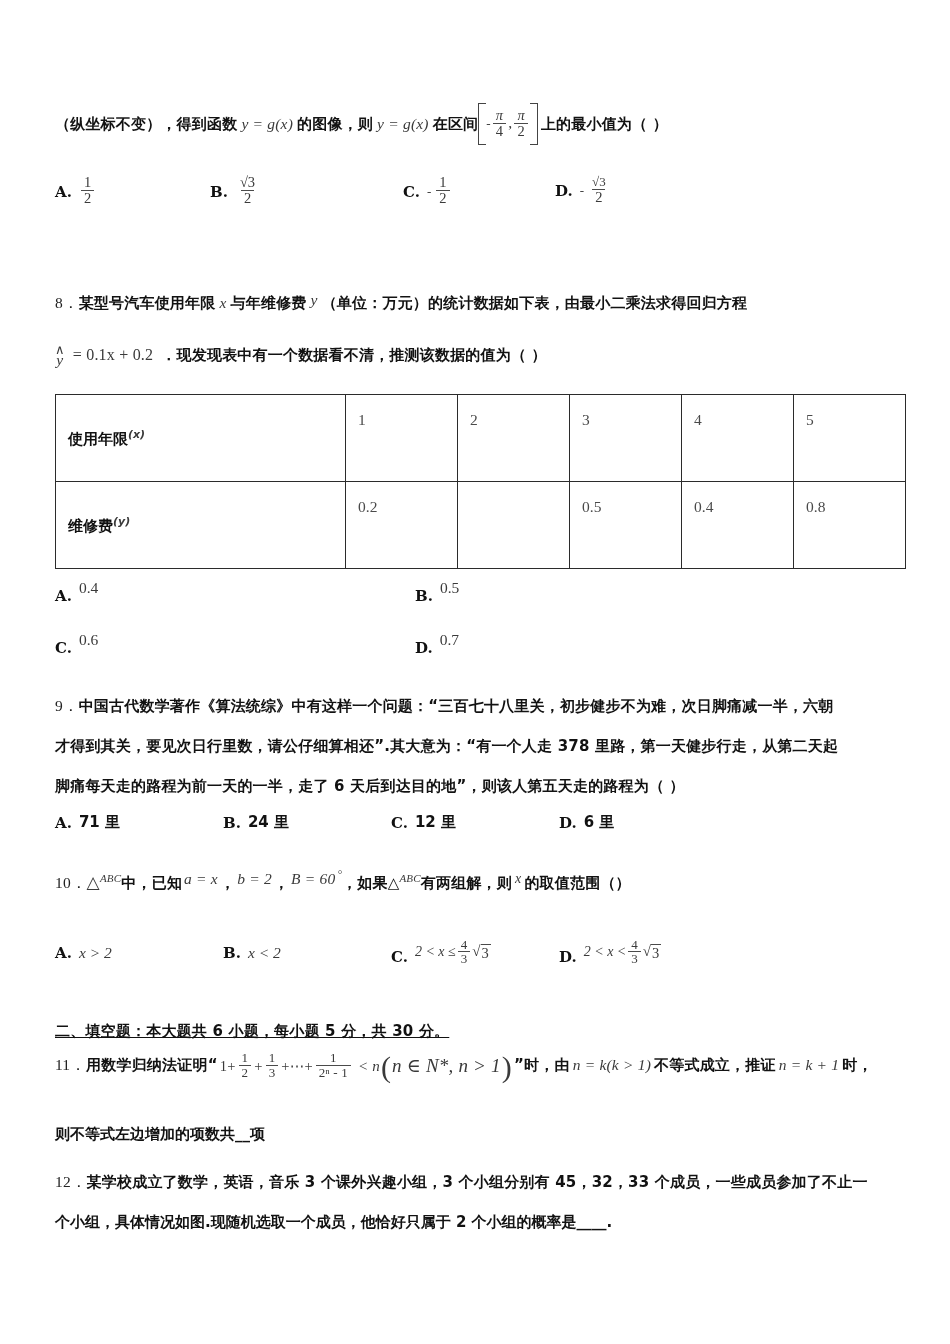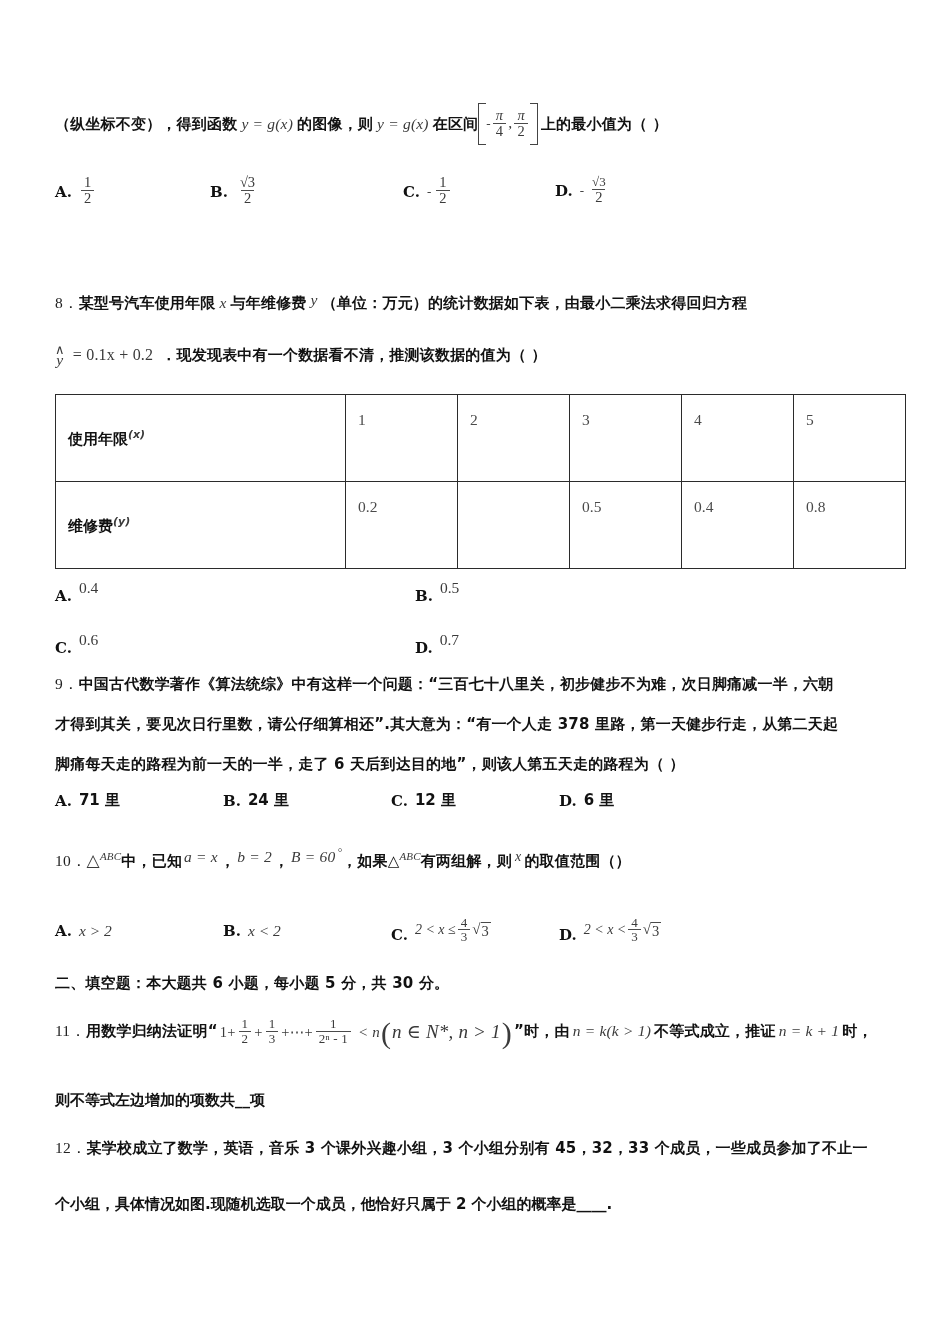--- a/index.html
+++ b/index.html
@@ -329,21 +329,21 @@
     <div class="opt" style="left:0px; top:62px; align-items:flex-end;">
       <span class="optlabel">C.</span>
       <span class="mn" style="position:relative;top:-8px;">0.6</span>
     </div>
     <div class="opt" style="left:360px; top:62px; align-items:flex-end;">
       <span class="optlabel">D.</span>
       <span class="mn" style="position:relative;top:-8px;">0.7</span>
     </div>
   </div>
 
-  <div class="qline" style="">
+  <div class="qline" style="margin-top:22px;">
     <span class="num">9．</span><span class="cn">中国古代数学著作《算法统综》中有这样一个问题：“三百七十八里关，初步健步不为难，次日脚痛减一半，六朝</span>
   </div>
   <div class="qline" style="margin-top:6px;">
     <span class="cn">才得到其关，要见次日行里数，请公仔细算相还”.其大意为：“有一个人走 378 里路，第一天健步行走，从第二天起</span>
   </div>
   <div class="qline" style="margin-top:6px;">
     <span class="cn">脚痛每天走的路程为前一天的一半，走了 6 天后到达目的地”，则该人第五天走的路程为（   ）</span>
   </div>
 
   <div class="opts" style="height:34px;margin-top:10px;">
@@ -401,25 +401,25 @@
           <span class="fden">3</span>
         </span>
         <span class="sqrt">
           <span class="radical">√</span>
           <span class="radicand">3</span>
         </span>
       </span>
     </div>
   </div>
 
-  <div class="qline" style="">
+  <div class="qline" style="margin-top:26px;text-decoration:underline;">
     <span class="sechead">二、填空题：本大题共 6 小题，每小题 5 分，共 30 分。</span>
   </div>
 
-  <div class="qline" style="margin-top:14px;">
+  <div class="qline" style="margin-top:0;">
     <span class="num">11．</span><span class="cn">用数学归纳法证明“</span><span class="mathrow" style="margin:0 2px;">
           <span class="mn" style="font-size:14.5px;">1+</span>
           <span class="frac small">
             <span class="fnum">1</span>
             <span class="fden">2</span>
           </span>
           <span class="mn" style="font-size:14.5px;">+</span>
           <span class="frac small">
             <span class="fnum">1</span>
             <span class="fden">3</span>
@@ -435,18 +435,18 @@
           <span class="paren-big">)</span>
         </span><span class="cn">”</span><span class="cn">时，由</span><span class="mi" style="margin:0 3px;">n = k(k &gt; 1)</span><span class="cn">不等式成立，推证</span><span class="mi" style="margin:0 3px;">n = k + 1</span><span class="cn">时，</span>
   </div>
   <div class="qline" style="margin-top:34px;">
     <span class="cn underscore">则不等式左边增加的项数共__项</span>
   </div>
 
   <div class="qline" style="margin-top:14px;">
     <span class="num">12．</span><span class="cn">某学校成立了数学，英语，音乐 3 个课外兴趣小组，3 个小组分别有 45，32，33 个成员，一些成员参加了不止一</span>
   </div>
-  <div class="qline" style="margin-top:22px;">
+  <div class="qline" style="margin-top:6px;">
     <span class="cn underscore">个小组，具体情况如图.现随机选取一个成员，他恰好只属于 2 个小组的概率是____.</span>
   </div>
 
 </div>
 </div>
 
 </body></html>

